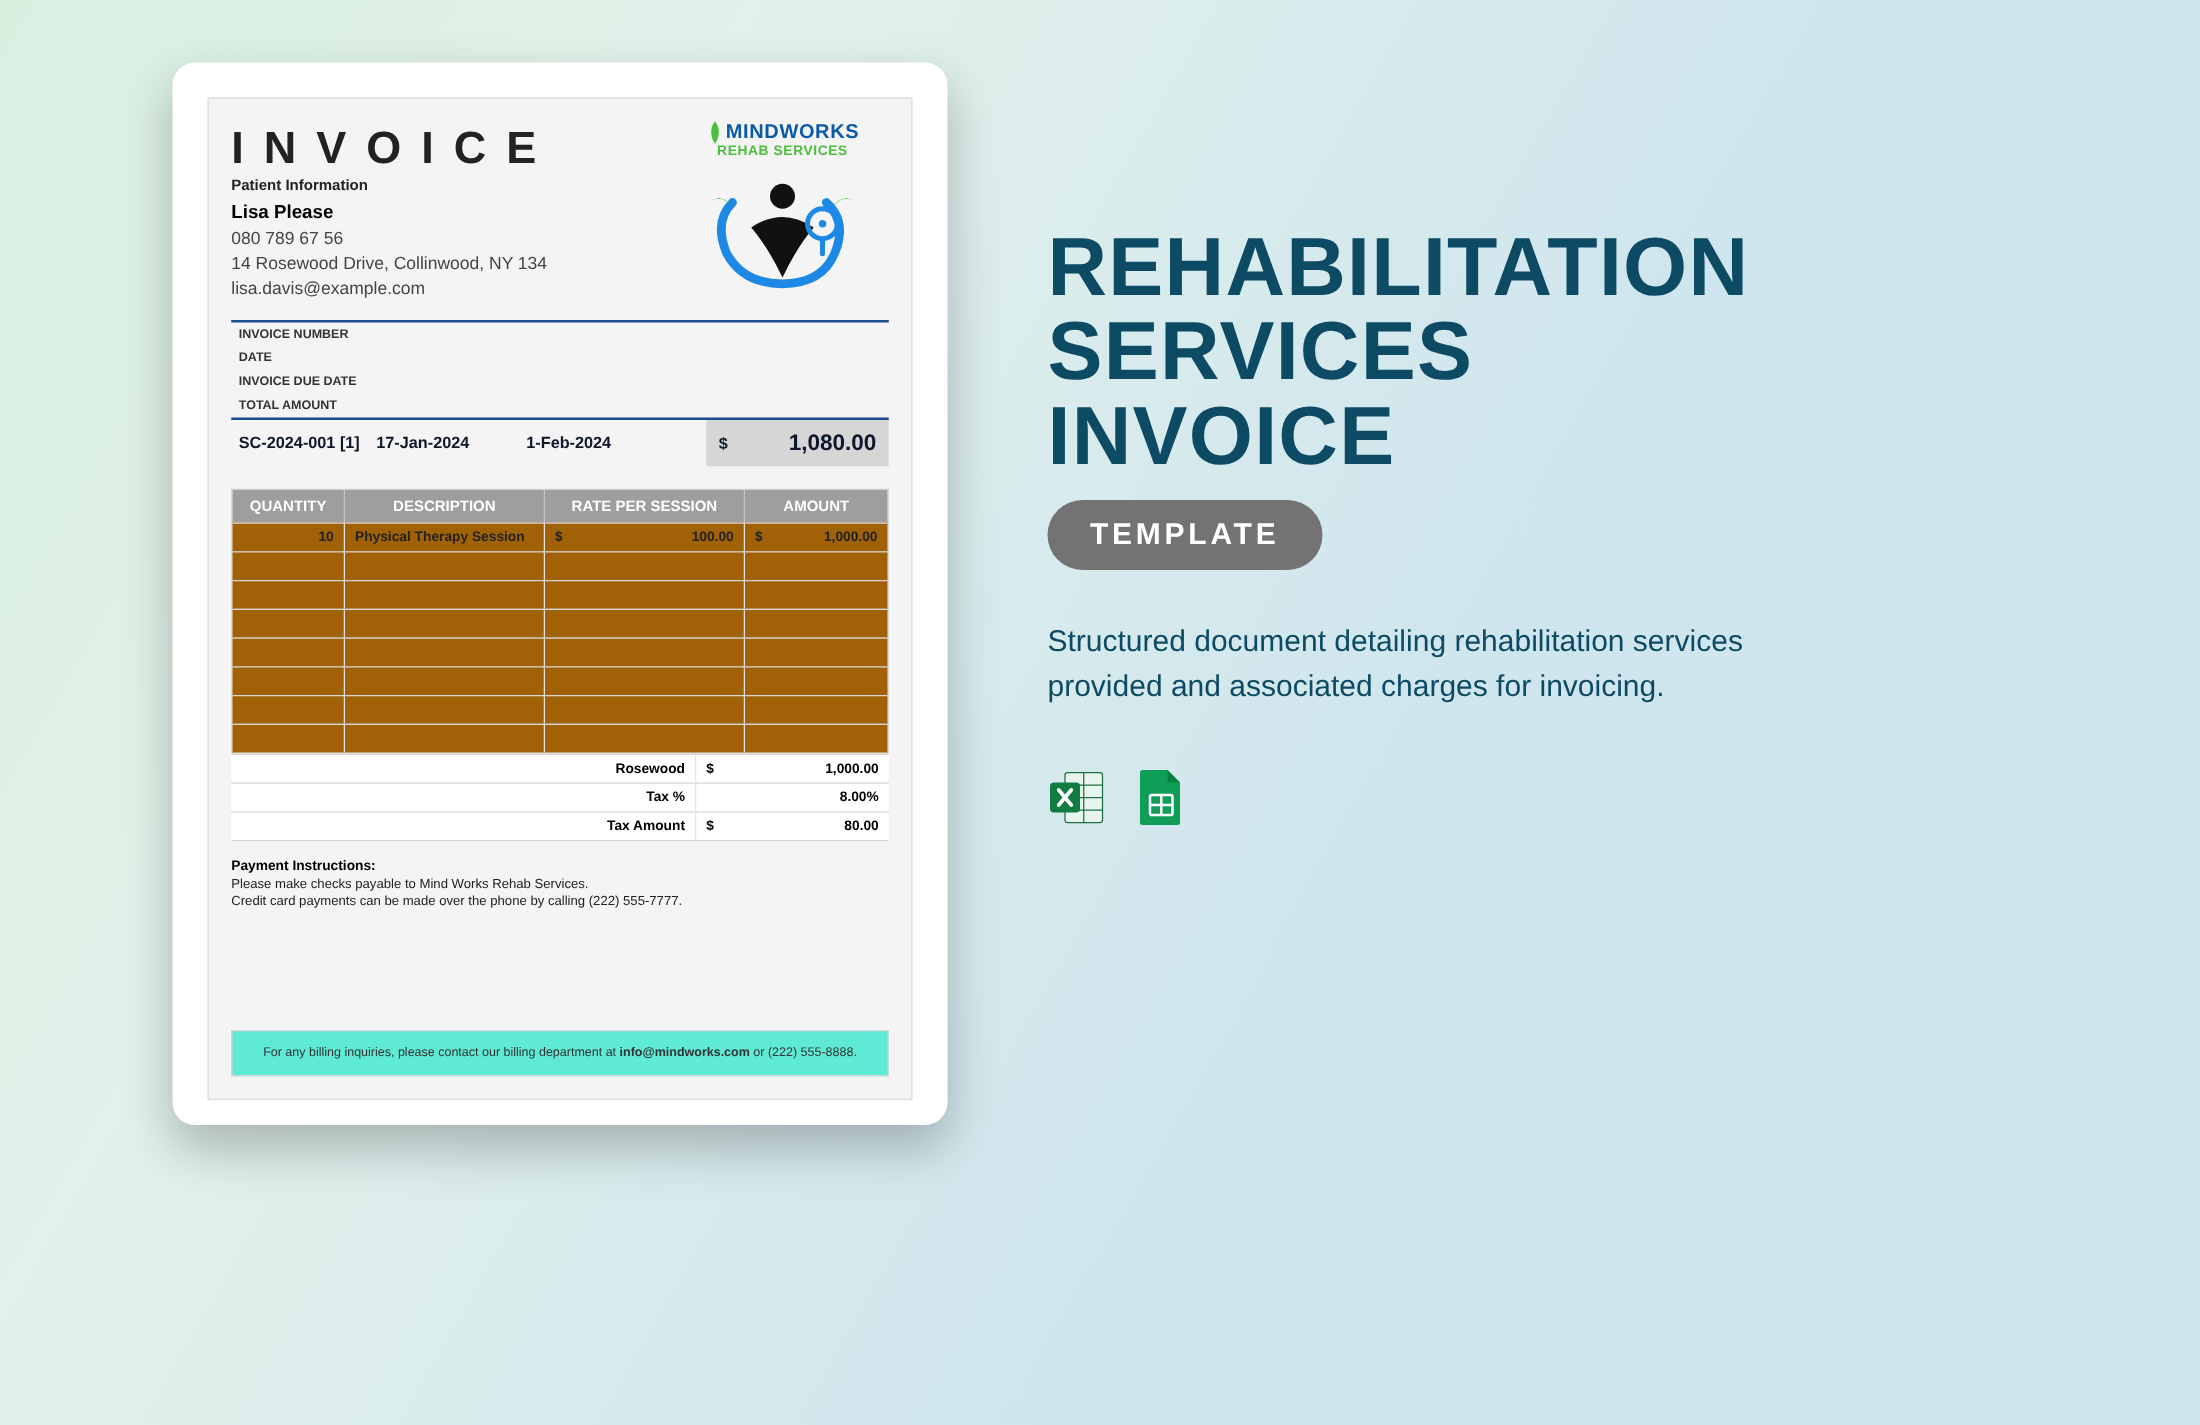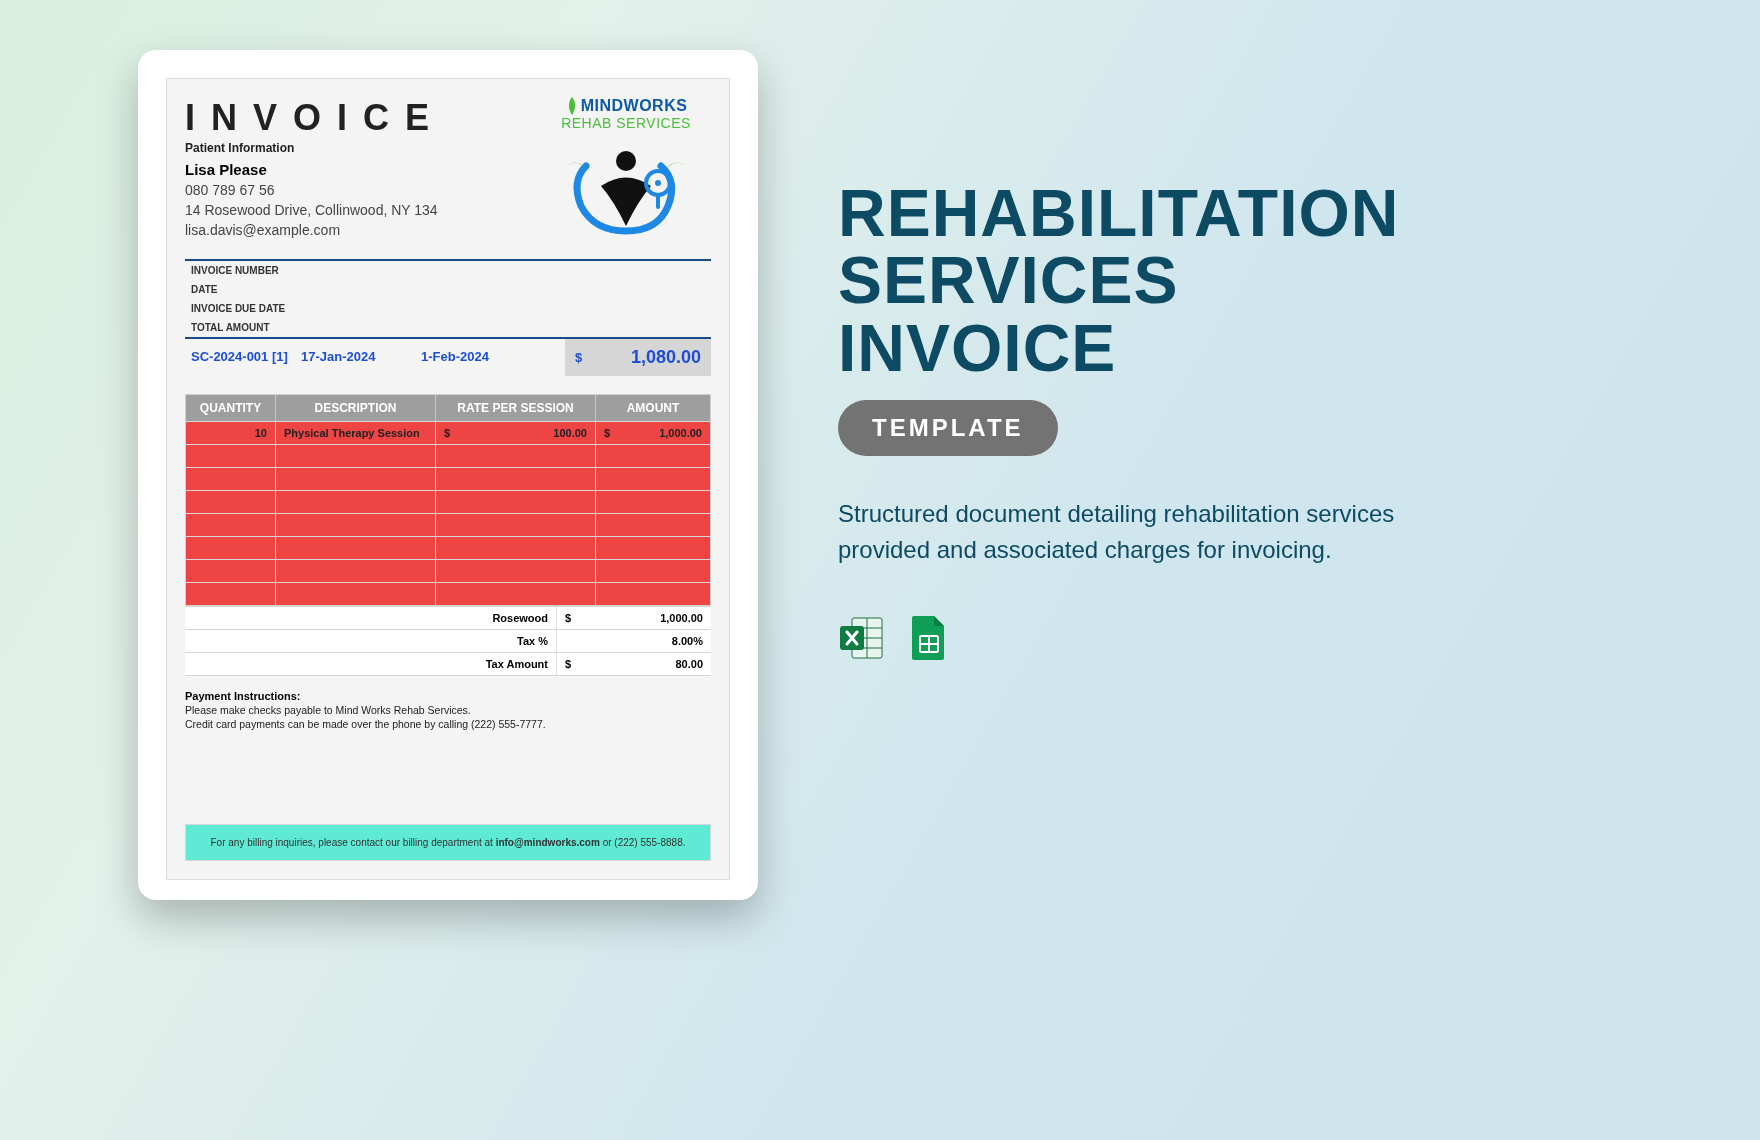--- a/index.html
+++ b/index.html
@@ -14,39 +14,39 @@
 .card {
   position: absolute; left: 100px; top: 50px; width: 620px; height: 850px;
   background: #fff; border-radius: 18px; box-shadow: 0 18px 40px rgba(0,0,0,.25);
   padding: 28px 28px 20px 28px;
 }
 .sheet { background:#f4f4f4; border:1px solid #dcdcdc; width:100%; height:100%; padding:18px 18px 12px 18px; position:relative; }
 .topbar { display:flex; justify-content:space-between; align-items:flex-start; }
 .inv-title { font-size:36px; letter-spacing:16px; font-weight:700; color:#222; }
 .logo-wrap { width:170px; text-align:center; }
 .logo-name1 { font-size:16px; font-weight:800; color:#0b5aa7; letter-spacing:.5px; }
-.logo-name2 { font-size:14px; font-weight:400; color:#4bbf3c; letter-spacing:.5px; }
+.logo-name2 { font-size:11px; font-weight:700; color:#4bbf3c; letter-spacing:.5px; }
 .logo-svg { width:120px; height:110px; }
 .pinfo-hd { font-weight:700; font-size:12px; color:#222; margin-top:2px; }
 .pname { font-weight:700; font-size:15px; margin-top:6px; }
 .pline { font-size:14px; color:#444; margin-top:4px; }
 .meta-hd-row { margin-top:14px; border-top:2px solid #1a4a8a; border-bottom:2px solid #1a4a8a; display:flex; font-size:10px; font-weight:700; color:#333;flex-direction:column; }
 .meta-hd-row > div { padding:4px 6px; }
 .meta-c1{width:110px}.meta-c2{width:120px}.meta-c3{width:150px}.meta-c4{flex:1}
-.meta-val-row { display:flex; font-size:13px; font-weight:700; color:#1d4ed8; }
+.meta-val-row { display:flex; font-size:13px; font-weight:700; color:#0f172a; }
 .meta-val-row > div { padding:10px 6px; }
 .total-cell { background:#d6d6d6; display:flex; justify-content:space-between; align-items:center; padding:8px 10px!important; }
 .total-cell .d { font-size:13px; font-weight:700; }
 .total-cell .v { font-size:18px; font-weight:700;text-align:center; }
 .tbl { margin-top:18px; border:1px solid #d0d0d0; }
 .thead { display:flex; background:#9e9e9e; color:#fff; font-size:12px; font-weight:700; }
 .thead > div { padding:6px 8px; text-align:center; border-right:1px solid #c6c6c6; }
 .thead > div:last-child { border-right:none; }
 .tc1{width:90px}.tc2{width:160px}.tc3{width:160px}.tc4{flex:1}
-.trow { display:flex; border-top:1px solid #d6d6d6; font-size:11px; font-weight:700; color:#222; background:#ef4444; }
+.trow { display:flex; border-top:1px solid #d6d6d6; font-size:11px; font-weight:700; color:#222; background:#a16207; }
 .trow > div { padding:5px 8px; border-right:1px solid #e3e3e3; min-height:22px; }
 .trow > div:last-child{border-right:none}
 .trow.blank > div { min-height:22px; }
 .tr-money { display:flex; justify-content:space-between; width:100%; }
 .sum-wrap { margin-top:0; }
 .sum-row { display:flex; border-top:1px solid #d6d6d6; background:#fff; }
 .sum-row .lab { flex:1; text-align:right; font-size:11px; font-weight:700; padding:5px 8px; }
 .sum-row .val { width:155px; font-size:11px; font-weight:700; padding:5px 8px; display:flex; justify-content:space-between; border-left:1px solid #e3e3e3; }
 .pay-hd { font-weight:700; font-size:11px; margin-top:14px; }
 .pay-line { font-size:10.5px; color:#222; margin-top:2px; }

